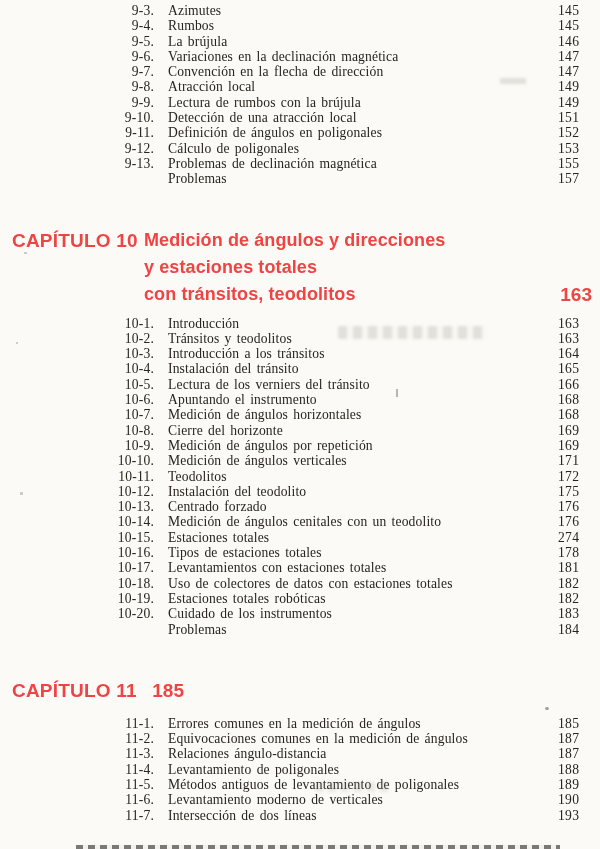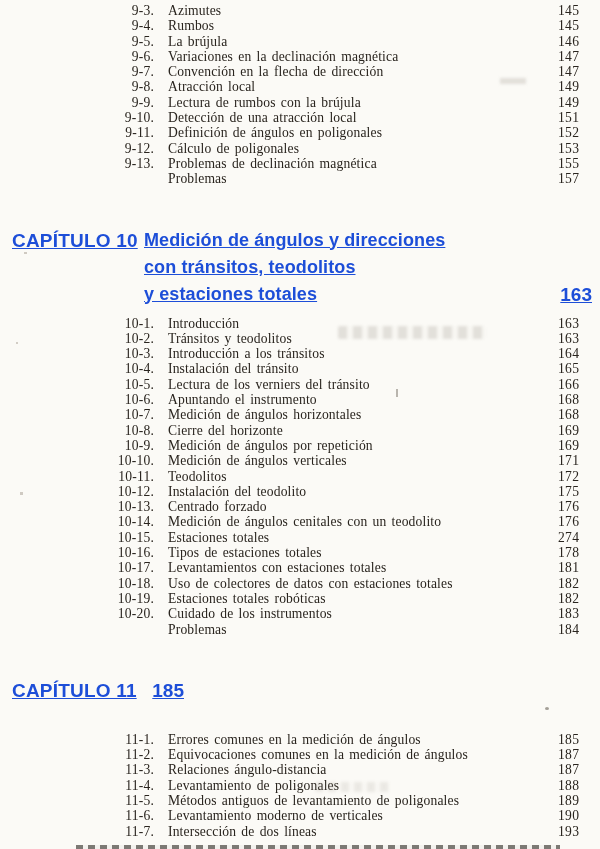--- a/index.html
+++ b/index.html
@@ -40,22 +40,21 @@
   .row .page-num {
     min-width: 34px;
     text-align: left;
     letter-spacing: 0.3px;
   }
   
   .chapter {
     display: flex;
     font-family: "Liberation Sans", sans-serif;
     font-weight: bold;
-    color: #1d4ed8;
-    text-decoration: underline;
+    color: #ef4444;
   }
   .ch10 { margin-top: 40px; }
   .ch11 { margin-top: 40px; }
   .ch-label {
     box-sizing: border-box;
     width: 136px;
     padding-left: 4px;
     font-size: 19px;
     line-height: 27px;
     letter-spacing: 0.2px;
@@ -68,21 +67,21 @@
     letter-spacing: 0.1px;
   }
   .ch-page {
     align-self: flex-end;
     font-size: 19px;
     line-height: 27px;
     text-align: right;
     min-width: 40px;
   }
   .mt8  { margin-top: 8px; }
-  .mt12 { margin-top: 28px; }
+  .mt12 { margin-top: 12px; }
   
   .artifact { position: absolute; pointer-events: none; }
   .ghost1 {
     left: 338px; top: 326px; width: 148px; height: 13px;
     background: repeating-linear-gradient(90deg, rgba(150,143,133,0.45) 0 9px, rgba(150,143,133,0.06) 9px 15px);
     filter: blur(1.6px); opacity: 0.55; border-radius: 2px;
   }
   .ghost2 {
     left: 315px; top: 782px; width: 75px; height: 10px;
     background: repeating-linear-gradient(90deg, rgba(150,143,133,0.4) 0 8px, rgba(150,143,133,0.05) 8px 13px);
@@ -165,22 +164,22 @@
         <span class="num"></span>
         <span class="title">Problemas</span>
         <span class="page-num">157</span>
       </div>
     </div>
 
   <div class="chapter ch10">
     <div class="ch-label">CAPÍTULO 10</div>
     <div class="ch-lines">
       <div>Medición de ángulos y direcciones</div>
+      <div>y estaciones totales</div>
       <div>con tránsitos, teodolitos</div>
-      <div>y estaciones totales</div>
     </div>
     <div class="ch-page">163</div>
   </div>
 
   <div class="items mt8" id="items-ch10">
       <div class="row">
         <span class="num">10-1.</span>
         <span class="title">Introducción</span>
         <span class="page-num">163</span>
       </div>

